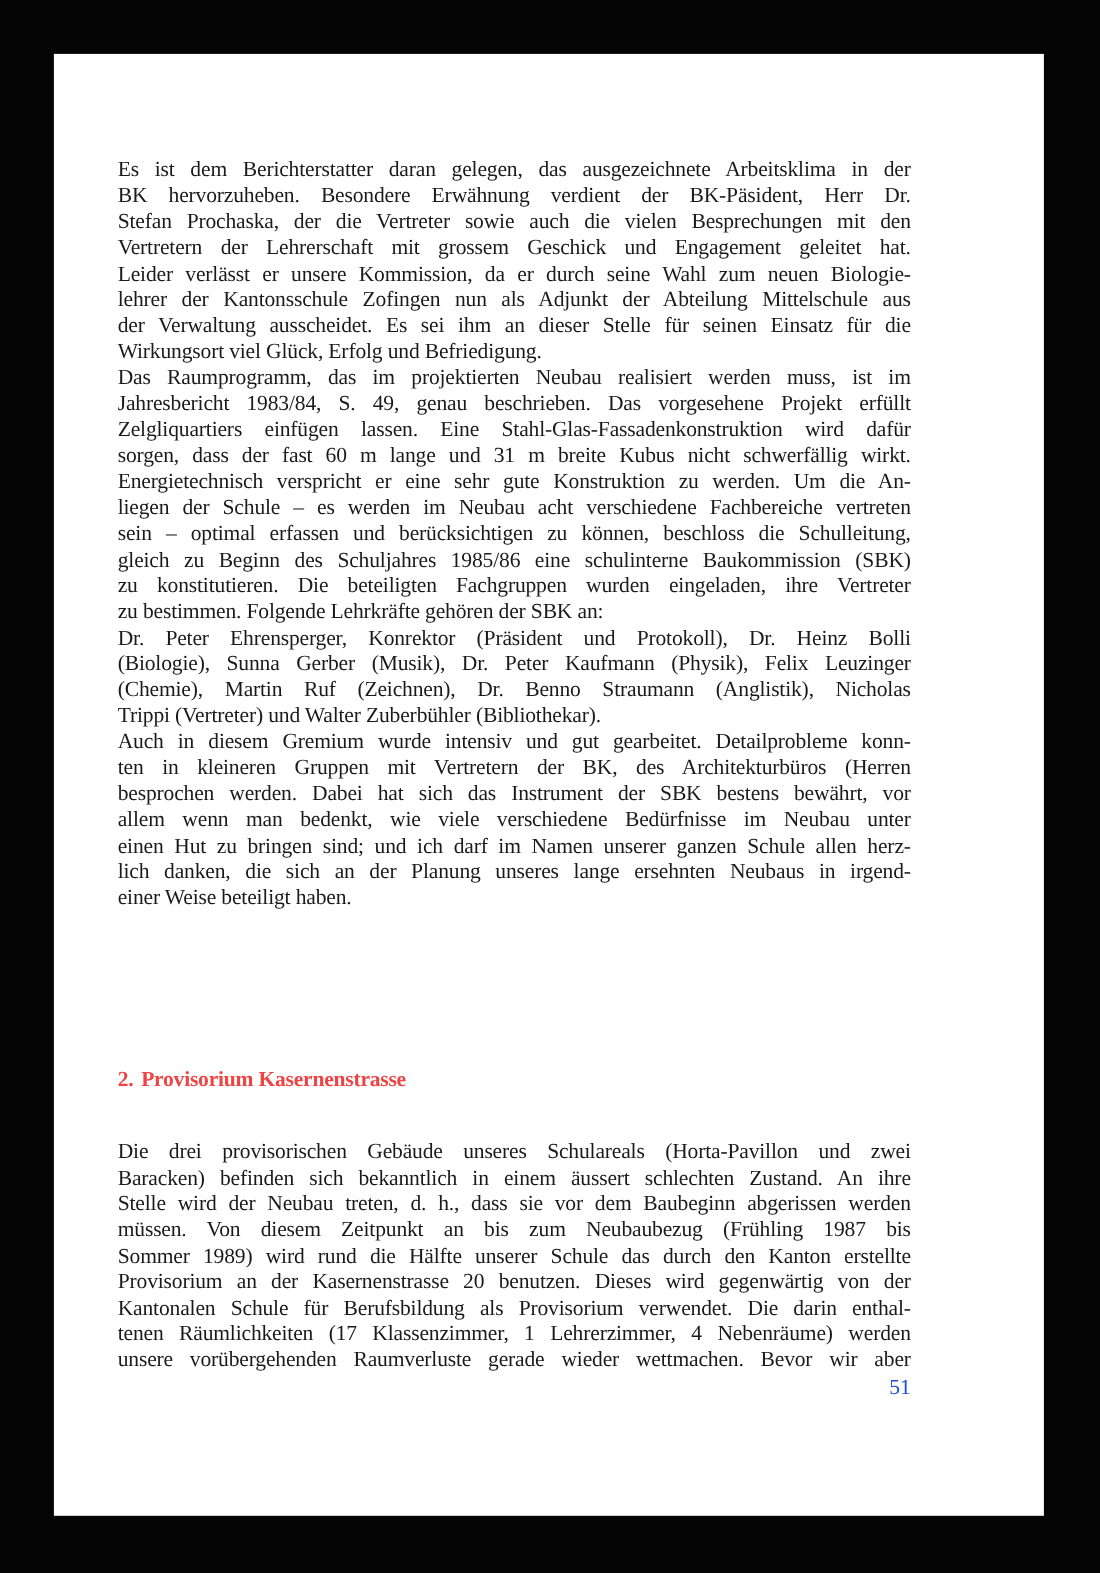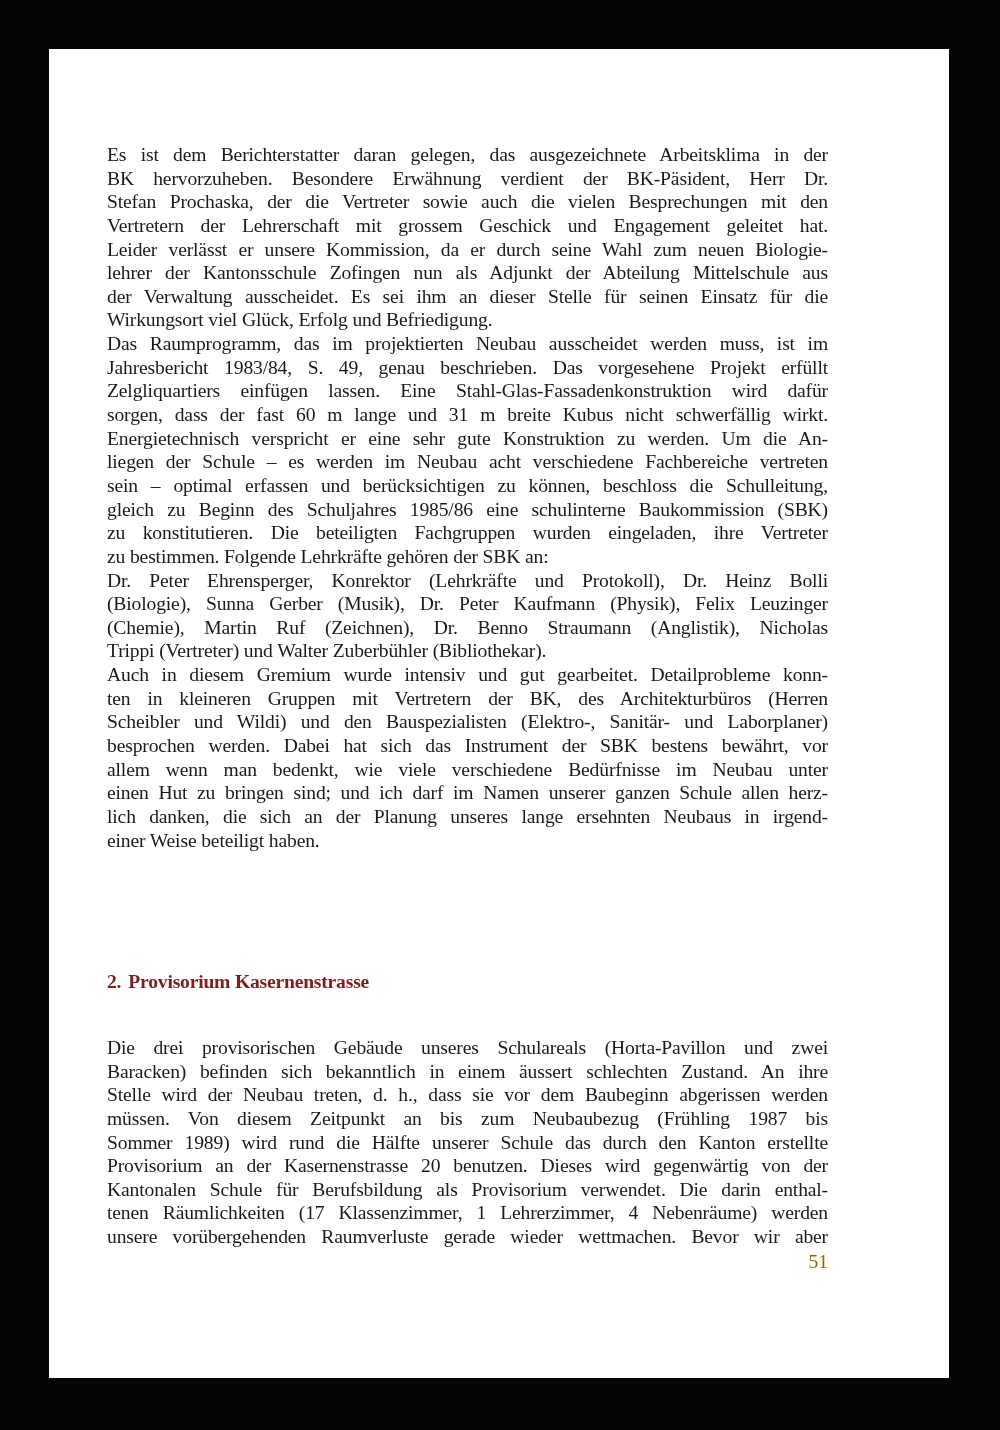--- a/index.html
+++ b/index.html
@@ -43,67 +43,66 @@
   }
   .line span.it { }
   #block1 { top: 94px; }
   .heading {
     position: absolute;
     left: 58px;
     top: 921px;
     font-weight: bold;
     font-size: 19.6px;
     line-height: 23.65px;
-    color: #7f1d1d;
+    color: #ef4444;
     letter-spacing: -0.2px;
   }
   .heading .num { margin-right: 7px; }
   #block2 { top: 987px; }
   .page-number {
     position: absolute;
     left: 756px;
     top: 1201px;
     width: 23px;
     text-align: right;
     font-size: 19.6px;
     line-height: 23.65px;
-    color: #a16207;
+    color: #1d4ed8;
   }
 </style>
 </head>
 <body>
 
 <div class="page">
 
   <div class="text-block" id="block1">
     <span class="line">Es ist dem Berichterstatter daran gelegen, das ausgezeichnete Arbeitsklima in der</span>
     <span class="line">BK hervorzuheben. Besondere Erwähnung verdient der BK-Päsident, Herr Dr.</span>
     <span class="line">Stefan Prochaska, der die Vertreter sowie auch die vielen Besprechungen mit den</span>
     <span class="line">Vertretern der Lehrerschaft mit grossem Geschick und Engagement geleitet hat.</span>
     <span class="line">Leider verlässt er unsere Kommission, da er durch seine Wahl zum neuen Biologie-</span>
     <span class="line">lehrer der Kantonsschule Zofingen nun als Adjunkt der Abteilung Mittelschule aus</span>
     <span class="line">der Verwaltung ausscheidet. Es sei ihm an dieser Stelle für seinen Einsatz für die</span>
     <span class="line last">Wirkungsort viel Glück, Erfolg und Befriedigung.</span>
-    <span class="line">Das Raumprogramm, das im projektierten Neubau ausscheidet werden muss, ist im</span>
+    <span class="line">Das Raumprogramm, das im projektierten Neubau realisiert werden muss, ist im</span>
     <span class="line">Jahresbericht 1983/84, S. 49, genau beschrieben. Das vorgesehene Projekt erfüllt</span>
     <span class="line">Zelgliquartiers einfügen lassen. Eine Stahl-Glas-Fassadenkonstruktion wird dafür</span>
     <span class="line">sorgen, dass der fast 60 m lange und 31 m breite Kubus nicht schwerfällig wirkt.</span>
     <span class="line">Energietechnisch verspricht er eine sehr gute Konstruktion zu werden. Um die An-</span>
     <span class="line">liegen der Schule – es werden im Neubau acht verschiedene Fachbereiche vertreten</span>
     <span class="line">sein – optimal erfassen und berücksichtigen zu können, beschloss die Schulleitung,</span>
     <span class="line"><span>gleich zu Beginn des Schuljahres 1985/86 eine </span><span class="it">schulinterne Baukommission</span><span> (SBK)</span></span>
     <span class="line">zu konstitutieren. Die beteiligten Fachgruppen wurden eingeladen, ihre Vertreter</span>
     <span class="line last">zu bestimmen. Folgende Lehrkräfte gehören der SBK an:</span>
-    <span class="line">Dr. Peter Ehrensperger, Konrektor (Lehrkräfte und Protokoll), Dr. Heinz Bolli</span>
+    <span class="line">Dr. Peter Ehrensperger, Konrektor (Präsident und Protokoll), Dr. Heinz Bolli</span>
     <span class="line">(Biologie), Sunna Gerber (Musik), Dr. Peter Kaufmann (Physik), Felix Leuzinger</span>
     <span class="line">(Chemie), Martin Ruf (Zeichnen), Dr. Benno Straumann (Anglistik), Nicholas</span>
     <span class="line last">Trippi (Vertreter) und Walter Zuberbühler (Bibliothekar).</span>
     <span class="line">Auch in diesem Gremium wurde intensiv und gut gearbeitet. Detailprobleme konn-</span>
     <span class="line">ten in kleineren Gruppen mit Vertretern der BK, des Architekturbüros (Herren</span>
-    <span class="line">Scheibler und Wildi) und den Bauspezialisten (Elektro-, Sanitär- und Laborplaner)</span>
     <span class="line">besprochen werden. Dabei hat sich das Instrument der SBK bestens bewährt, vor</span>
     <span class="line">allem wenn man bedenkt, wie viele verschiedene Bedürfnisse im Neubau unter</span>
     <span class="line">einen Hut zu bringen sind; und ich darf im Namen unserer ganzen Schule allen herz-</span>
     <span class="line">lich danken, die sich an der Planung unseres lange ersehnten Neubaus in irgend-</span>
     <span class="line last">einer Weise beteiligt haben.</span>
   </div>
 
   <div class="heading">
     <span class="num">2.</span><span>Provisorium Kasernenstrasse</span>
   </div>

